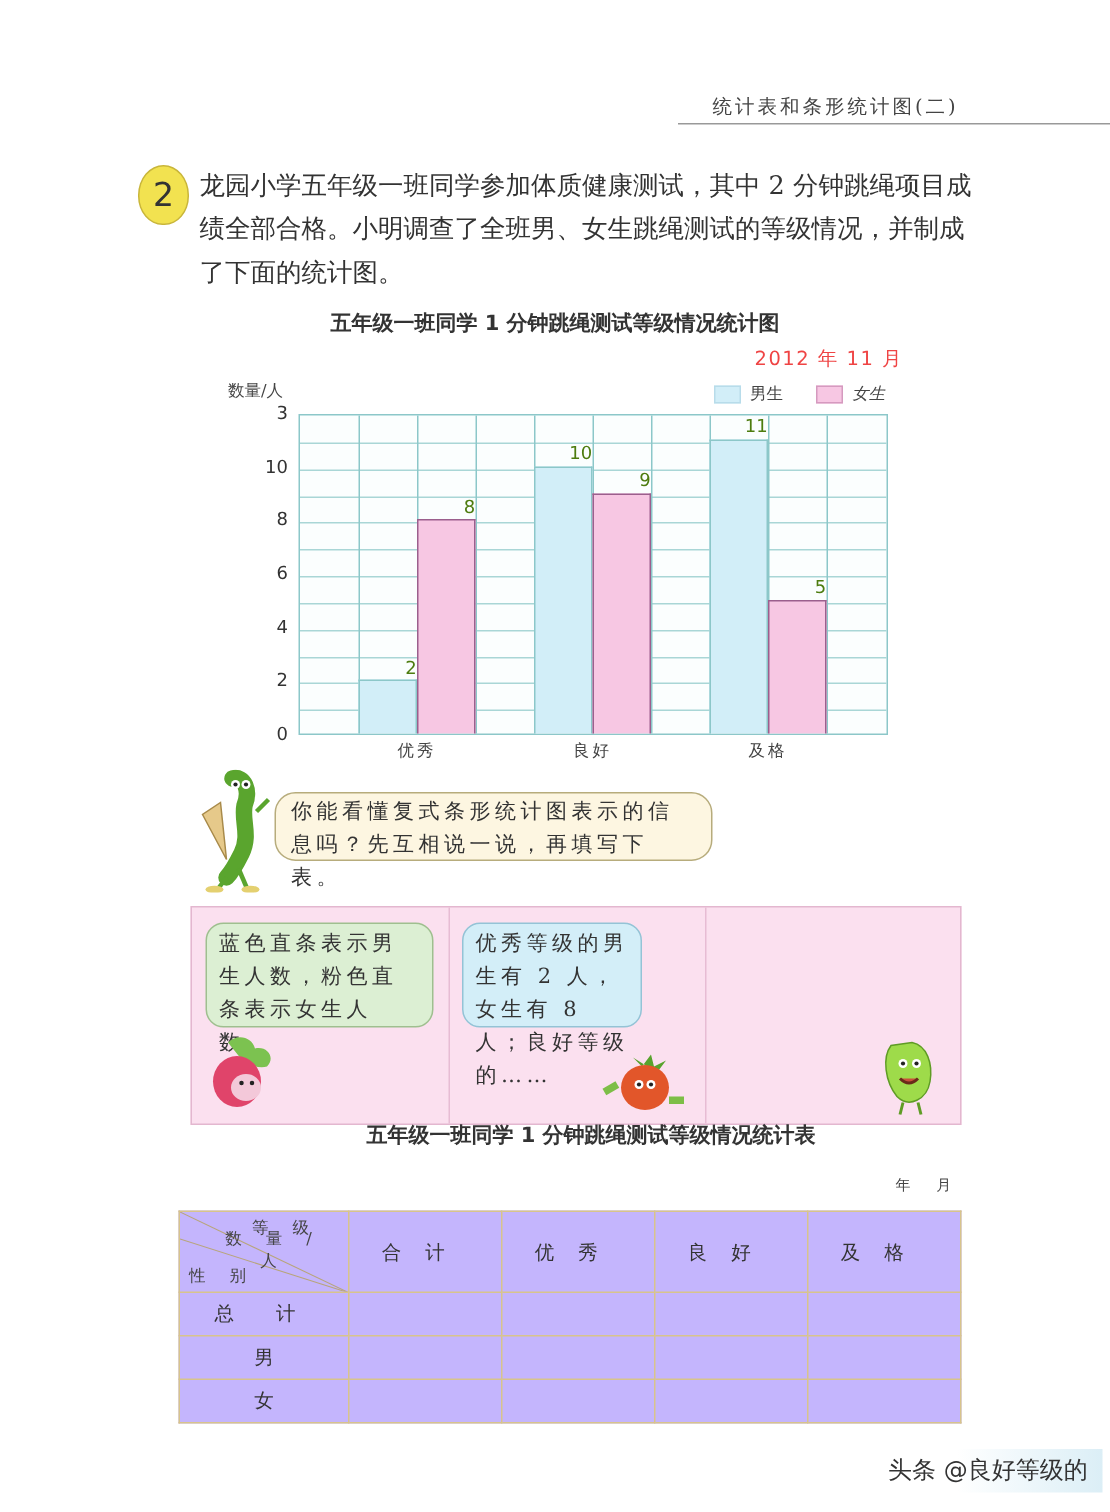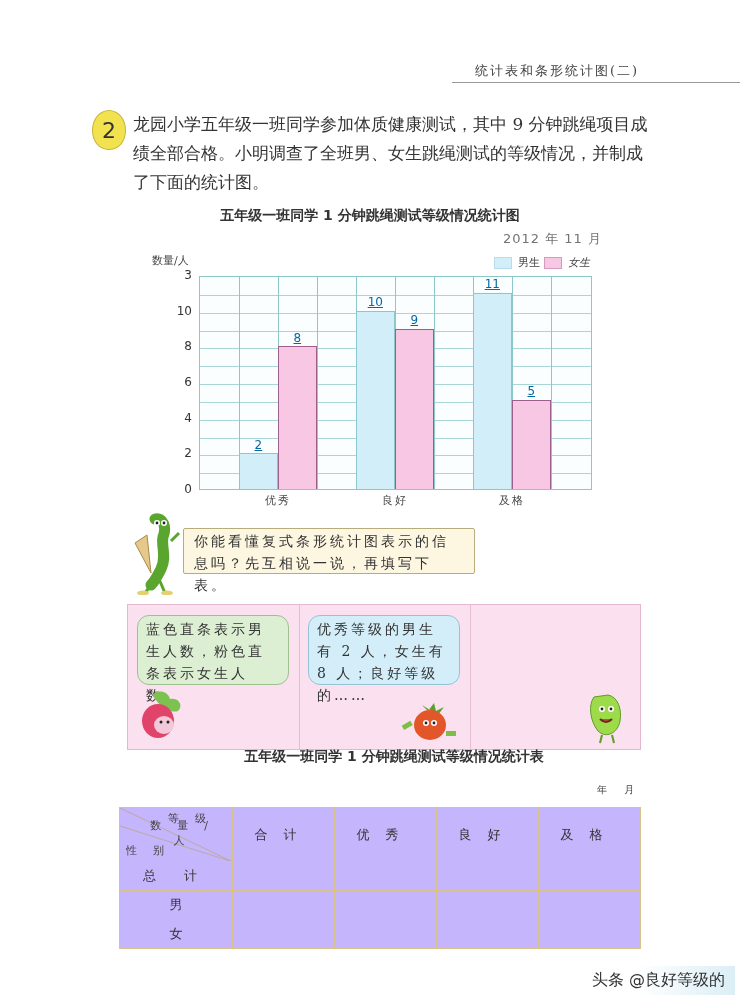--- a/index.html
+++ b/index.html
@@ -6,37 +6,37 @@
   html, body { width: 740px; height: 1008px; background: #ffffff; overflow: hidden; }
   body { position: relative; font-family: "DejaVu Serif", "Liberation Serif", serif; color: #333; }
 
   .header-title { position: absolute; left: 475px; top: 62px; font-size: 13px; letter-spacing: 2px; color: #444; }
   .header-rule { position: absolute; left: 452px; top: 82px; width: 288px; height: 1px; background: #999; }
 
   .problem-badge { position: absolute; left: 92px; top: 110px; width: 34px; height: 40px; border-radius: 50% 50% 48% 48%; background: #f2e250; border: 1px solid #c9b63a; display: flex; align-items: center; justify-content: center; font-family: "DejaVu Sans", sans-serif; font-size: 22px; color: #333; }
   .problem-text { position: absolute; left: 133px; top: 110px; width: 520px; font-size: 17px; line-height: 29px; color: #333; }
 
   .chart-title { position: absolute; left: 0; width: 740px; top: 207px; text-align: center; font-family: "DejaVu Sans", sans-serif; font-size: 14px; font-weight: bold; color: #333; }
-  .chart-date { position: absolute; left: 503px; top: 230px; font-family: "DejaVu Sans", sans-serif; font-size: 13px; color: #737373; letter-spacing: 1px; }
+  .chart-date { position: absolute; left: 503px; top: 230px; font-family: "DejaVu Sans", sans-serif; font-size: 13px; color: #ef4444; letter-spacing: 1px; }
   .ylabel { position: absolute; left: 152px; top: 253px; font-size: 11px; color: #444; }
   .legend { position: absolute; top: 255px; display: flex; align-items: center; font-size: 11px; color: #444; }
   .legend .sw { width: 18px; height: 12px; margin-right: 6px; }
 
   .plot { position: absolute; left: 199px; top: 276px; width: 393px; height: 214px; border: 1px solid #8cc7c9; background: #fbfefe; }
   .hgrid { position: absolute; left: 0; right: 0; height: 1px; background: #a9d6d6; }
   .vgrid { position: absolute; top: 0; bottom: 0; width: 1px; background: #8cc7c9; }
   .bar { position: absolute; bottom: 0; width: 39px; }
   .bar.boy { background: #d2eef8; border: 1px solid #8cc7c9; border-bottom: none; }
   .bar.girl { background: #f7c7e3; border: 1px solid #9b5f8d; border-bottom: none; }
-  .bar-label { position: absolute; width: 39px; text-align: center; font-family: "DejaVu Sans", sans-serif; font-size: 12px; color: #0369a1; text-decoration: underline; }
+  .bar-label { position: absolute; width: 39px; text-align: right; font-family: "DejaVu Sans", sans-serif; font-size: 12px; color: #4d7c0f; }
   .ytick { position: absolute; left: 168px; width: 24px; text-align: right; font-family: "DejaVu Sans", sans-serif; font-size: 12px; color: #333; }
   .xtick { position: absolute; top: 493px; width: 80px; text-align: center; font-size: 11px; color: #444; letter-spacing: 2px; }
 
   .mascot { position: absolute; }
-  .bubble { position: absolute; border-radius: 2px; font-size: 14px; line-height: 22px; color: #333; letter-spacing: 3px; }
+  .bubble { position: absolute; border-radius: 14px; font-size: 14px; line-height: 22px; color: #333; letter-spacing: 3px; }
   .bubble-main { left: 183px; top: 528px; width: 292px; height: 46px; padding: 1px 10px; background: #fdf6e1; border: 1px solid #b7ac7c; }
 
   .pink-panel { position: absolute; left: 127px; top: 604px; width: 514px; height: 146px; background: #fbe0ef; border: 1px solid #e3b7cf; }
   .panel-divider { position: absolute; top: 0; bottom: 0; width: 1px; background: #e7bcd4; }
   .bubble-s { position: absolute; top: 10px; height: 70px; padding: 2px 8px; border-radius: 12px; font-size: 14px; line-height: 22px; letter-spacing: 3px; color: #333; }
 
   .table-title { position: absolute; left: 0; width: 740px; top: 748px; text-align: center; font-family: "DejaVu Sans", sans-serif; font-size: 14px; font-weight: bold; color: #333; margin-left: 24px; }
   .table-date { position: absolute; left: 597px; top: 783px; font-size: 10px; color: #444; word-spacing: 14px; }
   table.stats { position: absolute; left: 119px; top: 807px; width: 522px; border-collapse: collapse; background: #c4b5fd; font-size: 13px; color: #333; }
   table.stats td, table.stats th { border: 1px solid #d8c48b; text-align: center; font-weight: normal; }
@@ -49,27 +49,27 @@
 </style>
 </head>
 <body>
 
 <div class="header-title">统计表和条形统计图(二)</div>
 <div class="header-rule"></div>
 
 <div class="problem-badge">
     <span>2</span>
   </div>
-<div class="problem-text">龙园小学五年级一班同学参加体质健康测试，其中 9 分钟跳绳项目成绩全部合格。小明调查了全班男、女生跳绳测试的等级情况，并制成了下面的统计图。</div>
+<div class="problem-text">龙园小学五年级一班同学参加体质健康测试，其中 2 分钟跳绳项目成绩全部合格。小明调查了全班男、女生跳绳测试的等级情况，并制成了下面的统计图。</div>
 
 <div class="chart-title">五年级一班同学 1 分钟跳绳测试等级情况统计图</div>
 <div class="chart-date">2012 年 11 月</div>
 <div class="ylabel">数量/人</div>
 
-<div class="legend" style="left:482px;padding-left:12px;">
+<div class="legend" style="left:464px;padding-left:12px;">
   <div class="sw" style="background:#d2eef8;border:1px solid #b8dcea;"></div>
   <span>男生</span>
 </div>
 <div class="legend" style="left:544px;font-style:italic;">
   <div class="sw" style="background:#f7c7e3;border:1px solid #d59abf;"></div>
   <span>女生</span>
 </div>
 
 <div class="ytick" style="top:482px;">0</div>
 <div class="ytick" style="top:446px;">2</div>
@@ -141,21 +141,21 @@
   <span>你能看懂复式条形统计图表示的信息吗？先互相说一说，再填写下表。</span>
 </div>
 
 <div class="pink-panel">
   <div class="panel-divider" style="left:171px;"></div>
   <div class="panel-divider" style="left:342px;"></div>
 
   <div class="bubble-s" style="left:9px;width:152px;background:#dcefd3;border:1px solid #9fbf8f;">
     <span>蓝色直条表示男生人数，粉色直条表示女生人数。</span>
   </div>
-  <div class="bubble-s" style="left:180px;width:152px;background:#d3eef8;border:1px solid #94c3d6;">
+  <div class="bubble-s" style="left:180px;width:120px;background:#d3eef8;border:1px solid #94c3d6;">
     <span>优秀等级的男生有 2 人，女生有 8 人；良好等级的……</span>
   </div>
 
   <svg style="position:absolute;left:10px;top:86px;" width="48" height="52" viewBox="0 0 48 52">
     <path d="M14,4 C20,-2 30,0 32,8 C40,6 46,14 40,20 C34,22 26,18 22,14 Z" fill="#7cc250"></path>
     <ellipse cx="20" cy="30" rx="16" ry="17" fill="#e0446a"></ellipse>
     <ellipse cx="26" cy="34" rx="10" ry="9" fill="#f3c8d9"></ellipse>
     <circle cx="23" cy="31" r="1.5" fill="#222"></circle>
       <circle cx="30" cy="31" r="1.5" fill="#222"></circle>
   </svg>

